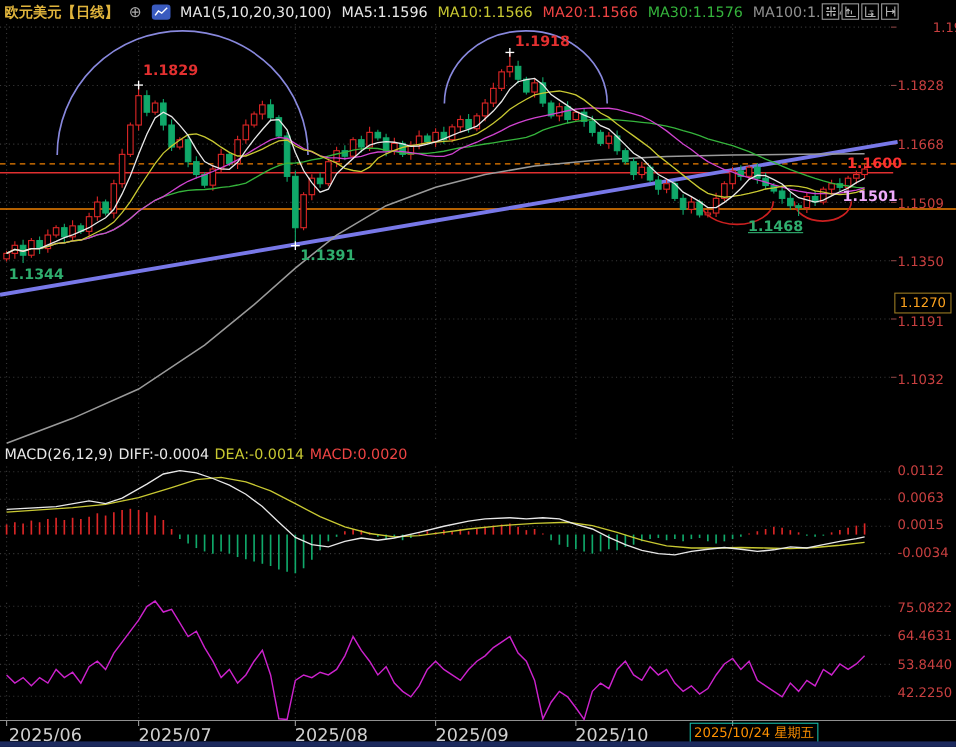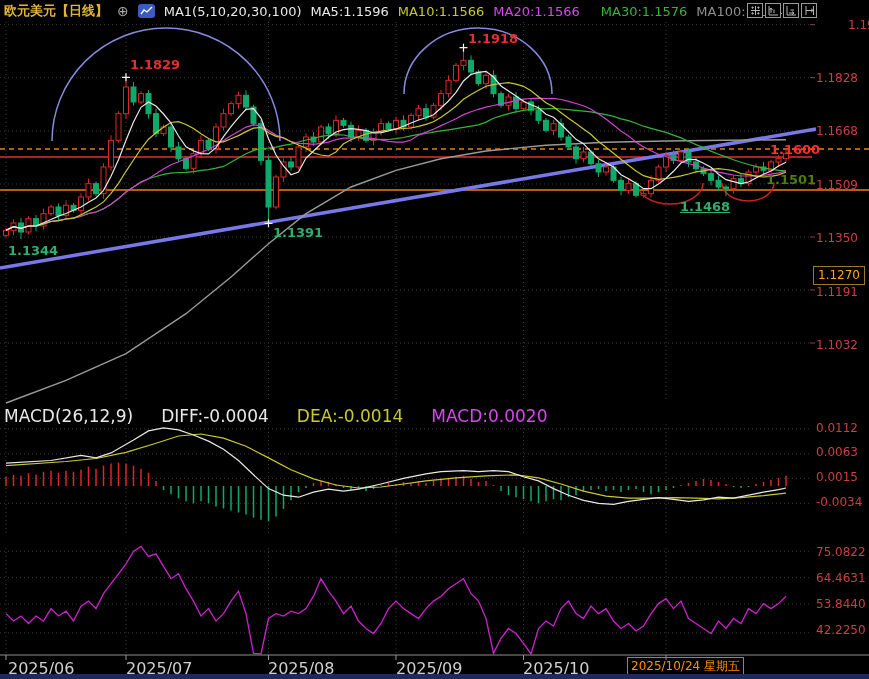--- a/index.html
+++ b/index.html
@@ -2,38 +2,38 @@
 <html><head>
 <meta charset="utf-8">
 <style>
   html,body{margin:0;padding:0;background:#000;width:869px;height:679px;overflow:hidden;
     font-family:"DejaVu Sans","Liberation Sans",sans-serif;}
   .abs{position:absolute;}
   #stage{position:relative;width:869px;height:679px;background:#000;}
   
   #hdr{left:4px;top:2px;height:18px;display:flex;align-items:center;gap:9px;font-size:13px;white-space:nowrap;}
   .sym{color:#e0b43c;font-weight:bold;}
-  .w{color:#e8e8e8;} .yv{color:#c8c832;} .mv{color:#d946ef;text-align:center;} .gv{color:#35b43c;margin-left:12px;} .grv{color:#8f8f8f;}
+  .w{color:#e8e8e8;} .yv{color:#c8c832;} .mv{color:#ef4444;text-align:center;} .gv{color:#35b43c;} .grv{color:#8f8f8f;}
   .circleplus{color:#a8a8a8;font-size:14px;}
   .chart-ic{width:17px;height:14px;background:#3a5bbf;border-radius:3px;display:inline-flex;align-items:center;justify-content:center;}
   
   #tools{left:747px;top:3px;display:flex;gap:2px;}
   .tbtn{width:14px;height:13px;border:1px solid #9a9a9a;background:#000;display:flex;align-items:center;justify-content:center;}
   
   .tick{color:#c94040;font-size:12px;left:816px;}
   .tickhl{color:#ffa41e;font-size:12px;left:813px;border:1px solid #9a7a22;padding:1px 4px 2px 4px;background:#000;}
   .date{color:#cfcfcf;font-size:16px;top:659px;}
   .datehl{color:#ff9100;font-size:12px;top:657px;border:1px solid #14b8a6;padding:0 3px 1px 3px;}
   
-  .ptitle{font-size:17px;display:flex;gap:28px;white-space:nowrap;text-decoration:underline;}
+  .ptitle{font-size:13px;display:flex;gap:5px;white-space:nowrap;text-decoration:underline;}
   
   .ann-r{color:#e33030;font-weight:bold;font-size:13px;}
   .ann-g{color:#2fae6e;font-weight:bold;font-size:13px;}
   .ann-line-r{color:#ff3030;font-weight:bold;font-size:13px;}
-  .ann-line-o{color:#4d7c0f;font-weight:bold;font-size:13px;text-align:center;}
+  .ann-line-o{color:#f0abfc;font-weight:bold;font-size:13px;text-align:center;}
   #wm{left:735px;top:613px;color:#ffffff;font-size:35px;letter-spacing:1px;}
   #botstrip{left:0;top:674px;width:869px;height:5px;background:#1c2a5e;}
 </style>
 </head>
 <body>
 
 <div id="stage">
 
   <div class="abs" id="chart-canvas" style="left:0;top:0;"><svg width="869" height="679">
         <line x1="0" y1="24.66666666666653" x2="810" y2="24.66666666666653" stroke="#383838" stroke-width="1" stroke-dasharray="1 3"></line>

